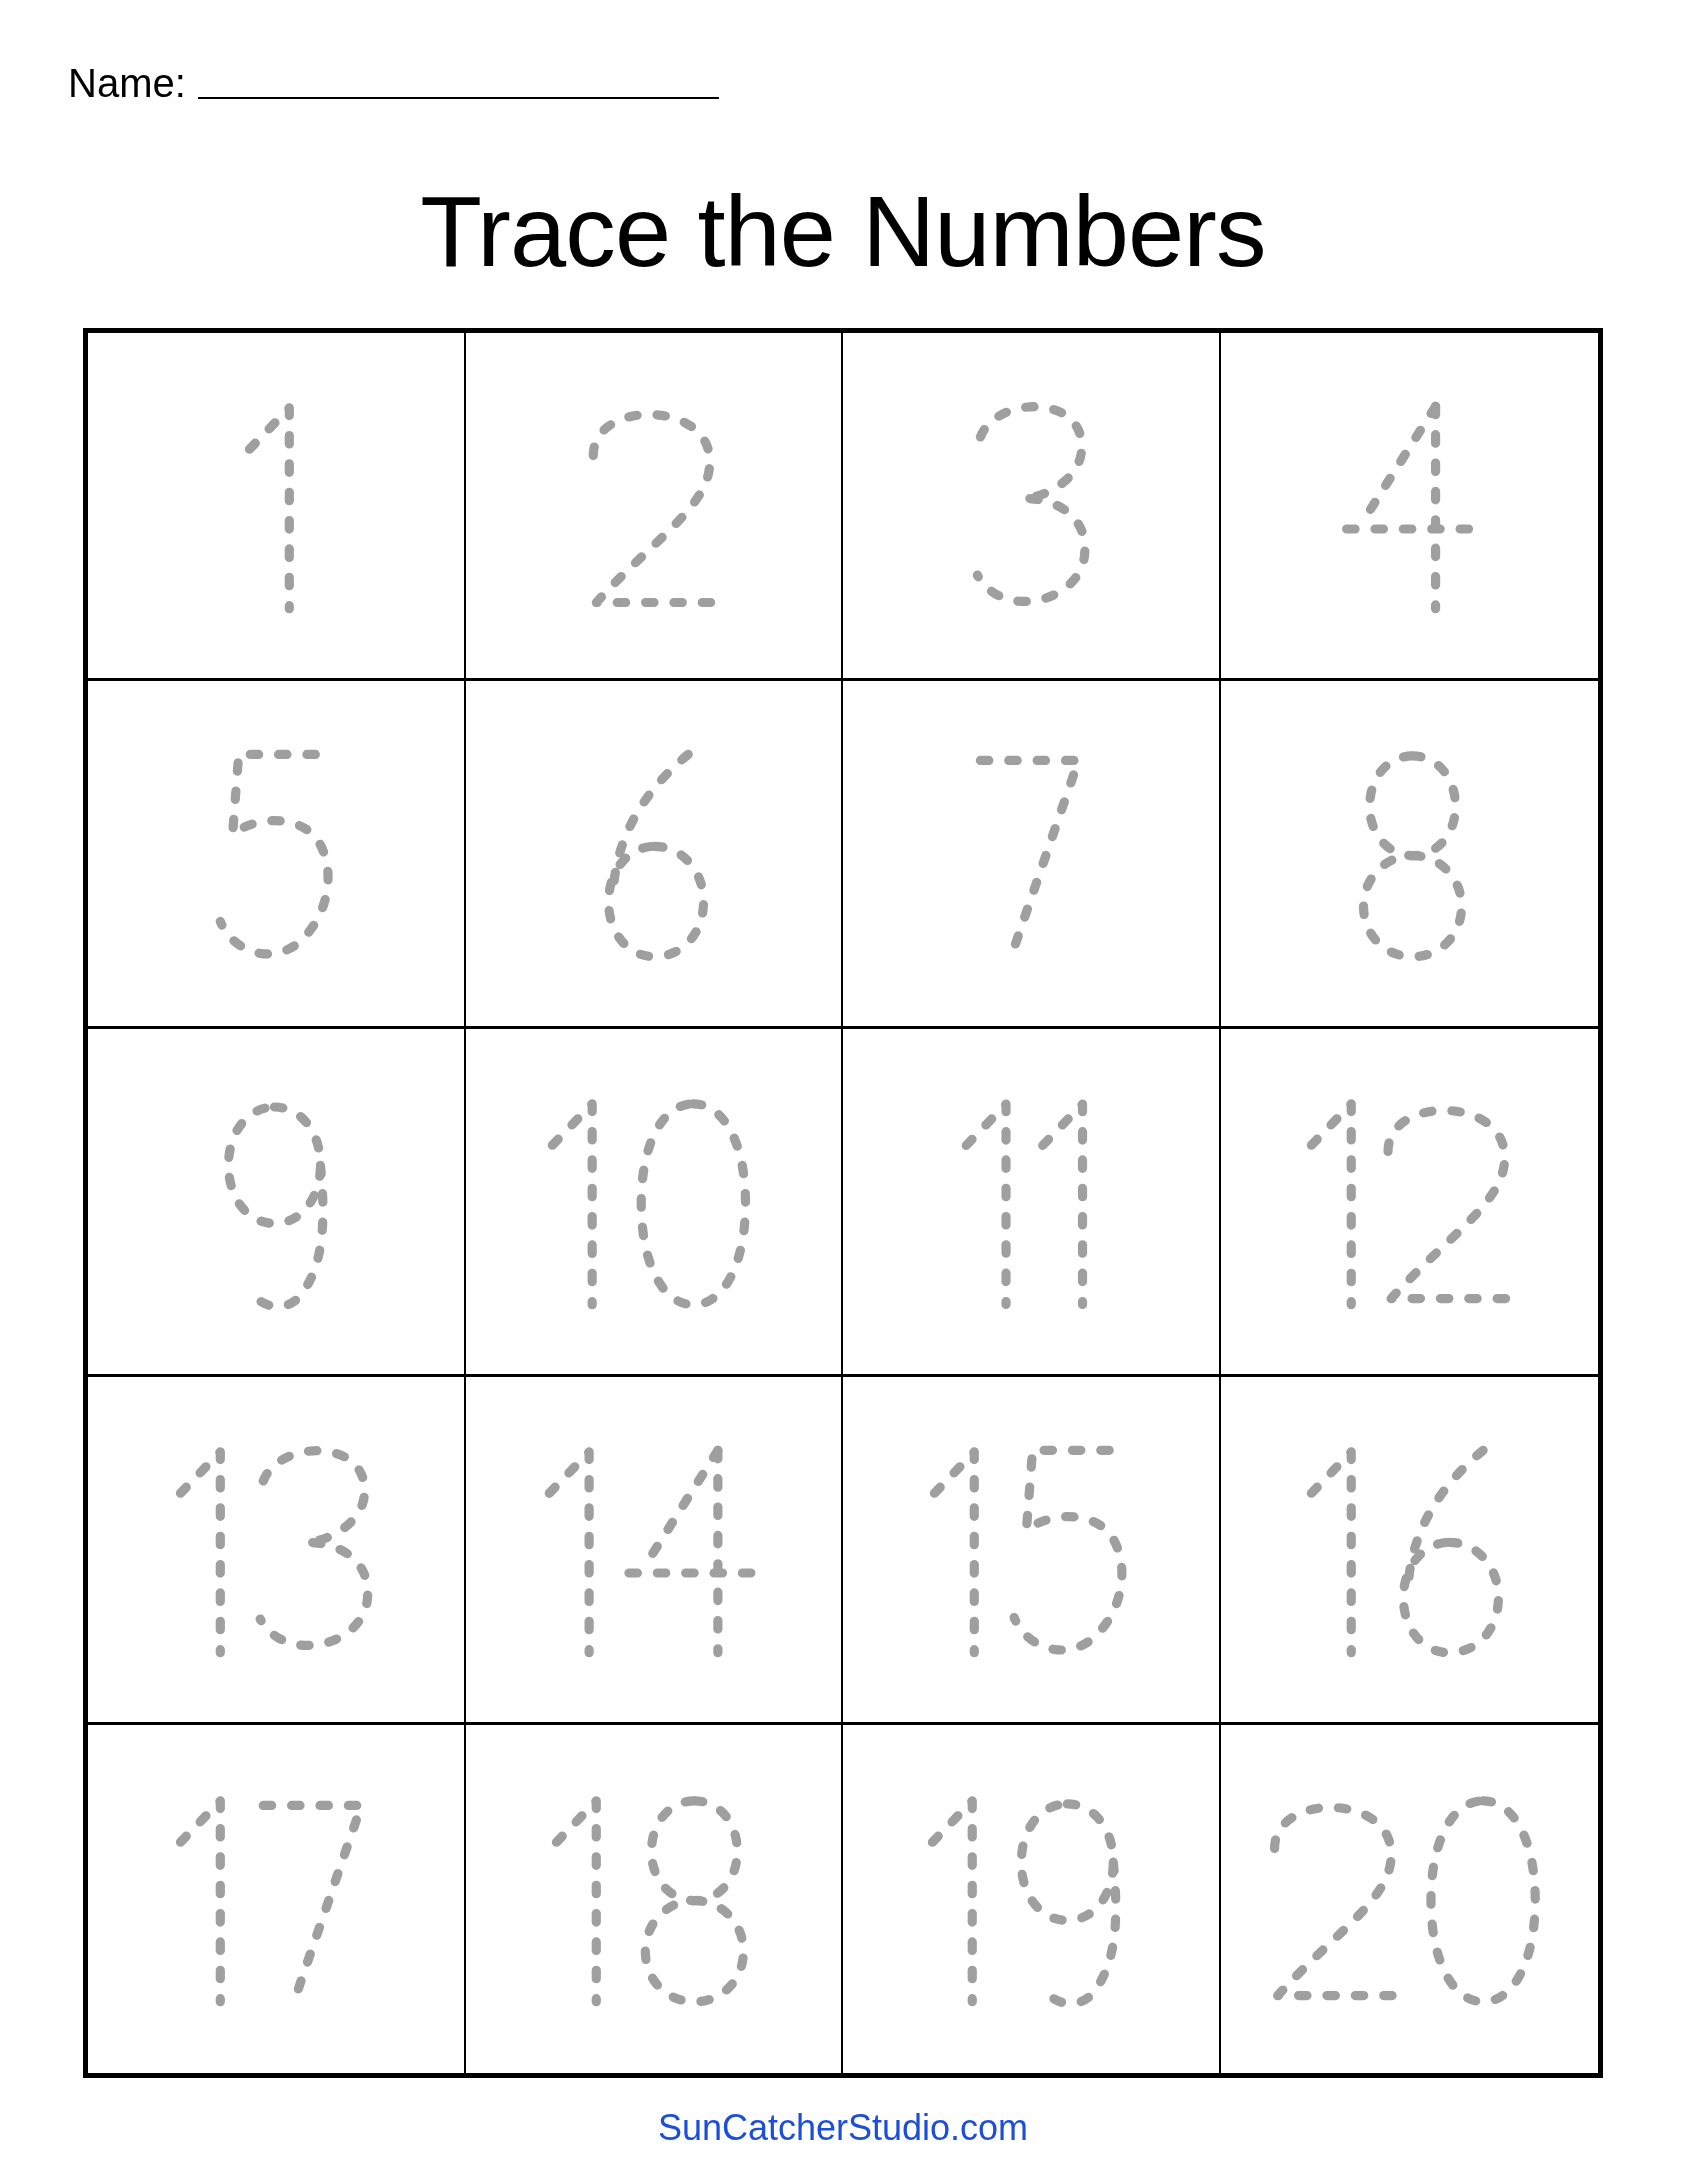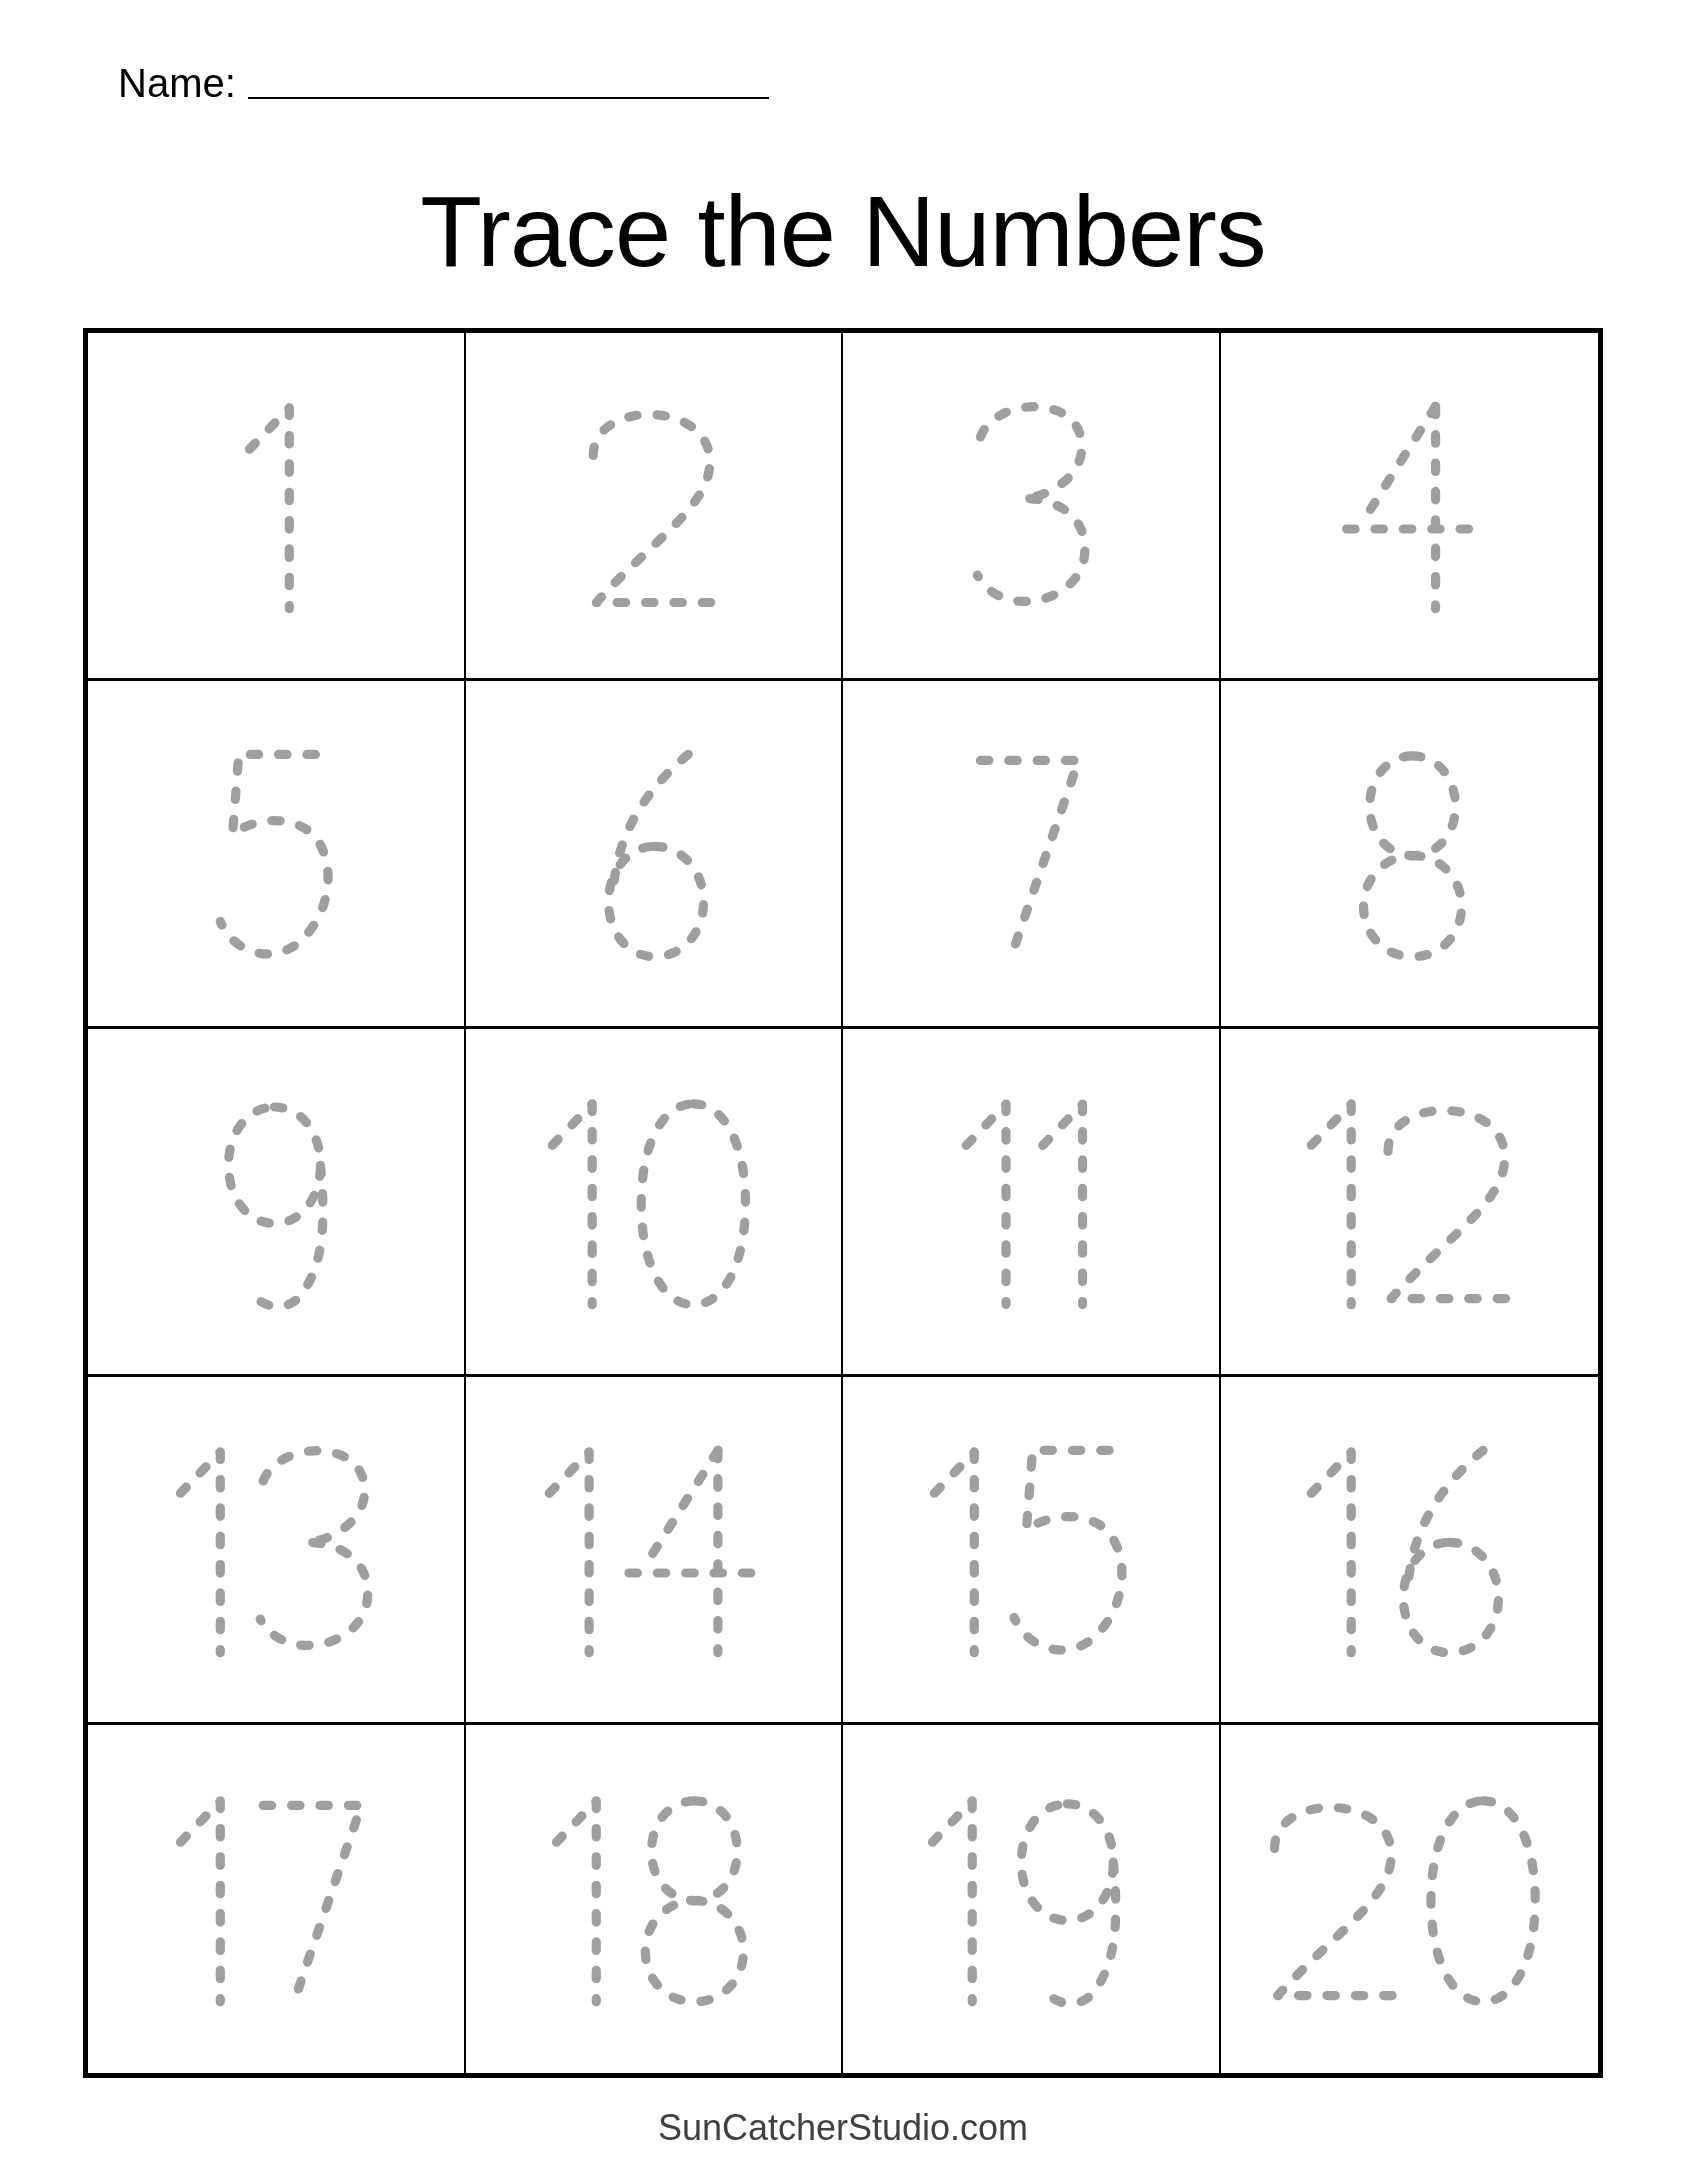--- a/index.html
+++ b/index.html
@@ -7,21 +7,21 @@
     width:1686px;height:2181px;
     font-family:"Liberation Sans","DejaVu Sans",sans-serif;
     color:#000;
     overflow:hidden;
   }
   .page{width:1686px;height:2181px;position:relative;}
 
   
   .header{
     display:flex;justify-content:space-between;align-items:flex-end;
-    padding:61px 66px 0 118px;
+    padding:61px 66px 0 68px;
   }
   .field{display:flex;align-items:flex-end;}
   .field-label{font-size:40px;line-height:1.1;white-space:nowrap;}
   .blank-line{
     display:inline-block;height:0;
     border-bottom:2.6px solid #000;
     margin:0 0 6px 12px;
   }
   .name-line{width:521px;}
   .date-line{width:521px;}
@@ -59,21 +59,21 @@
     stroke-linecap:round;
     stroke-linejoin:round;
     stroke-dasharray:5.5 13;
   }
 
   
   .footer{
     margin-top:29px;
     text-align:center;
     font-size:36px;
-    color:#404040;
+    color:#1d4ed8;
   }
 </style>
 </head>
 <body>
 
 <div class="page">
 
   <div class="header">
     <div class="field">
       <span class="field-label">Name:</span>

